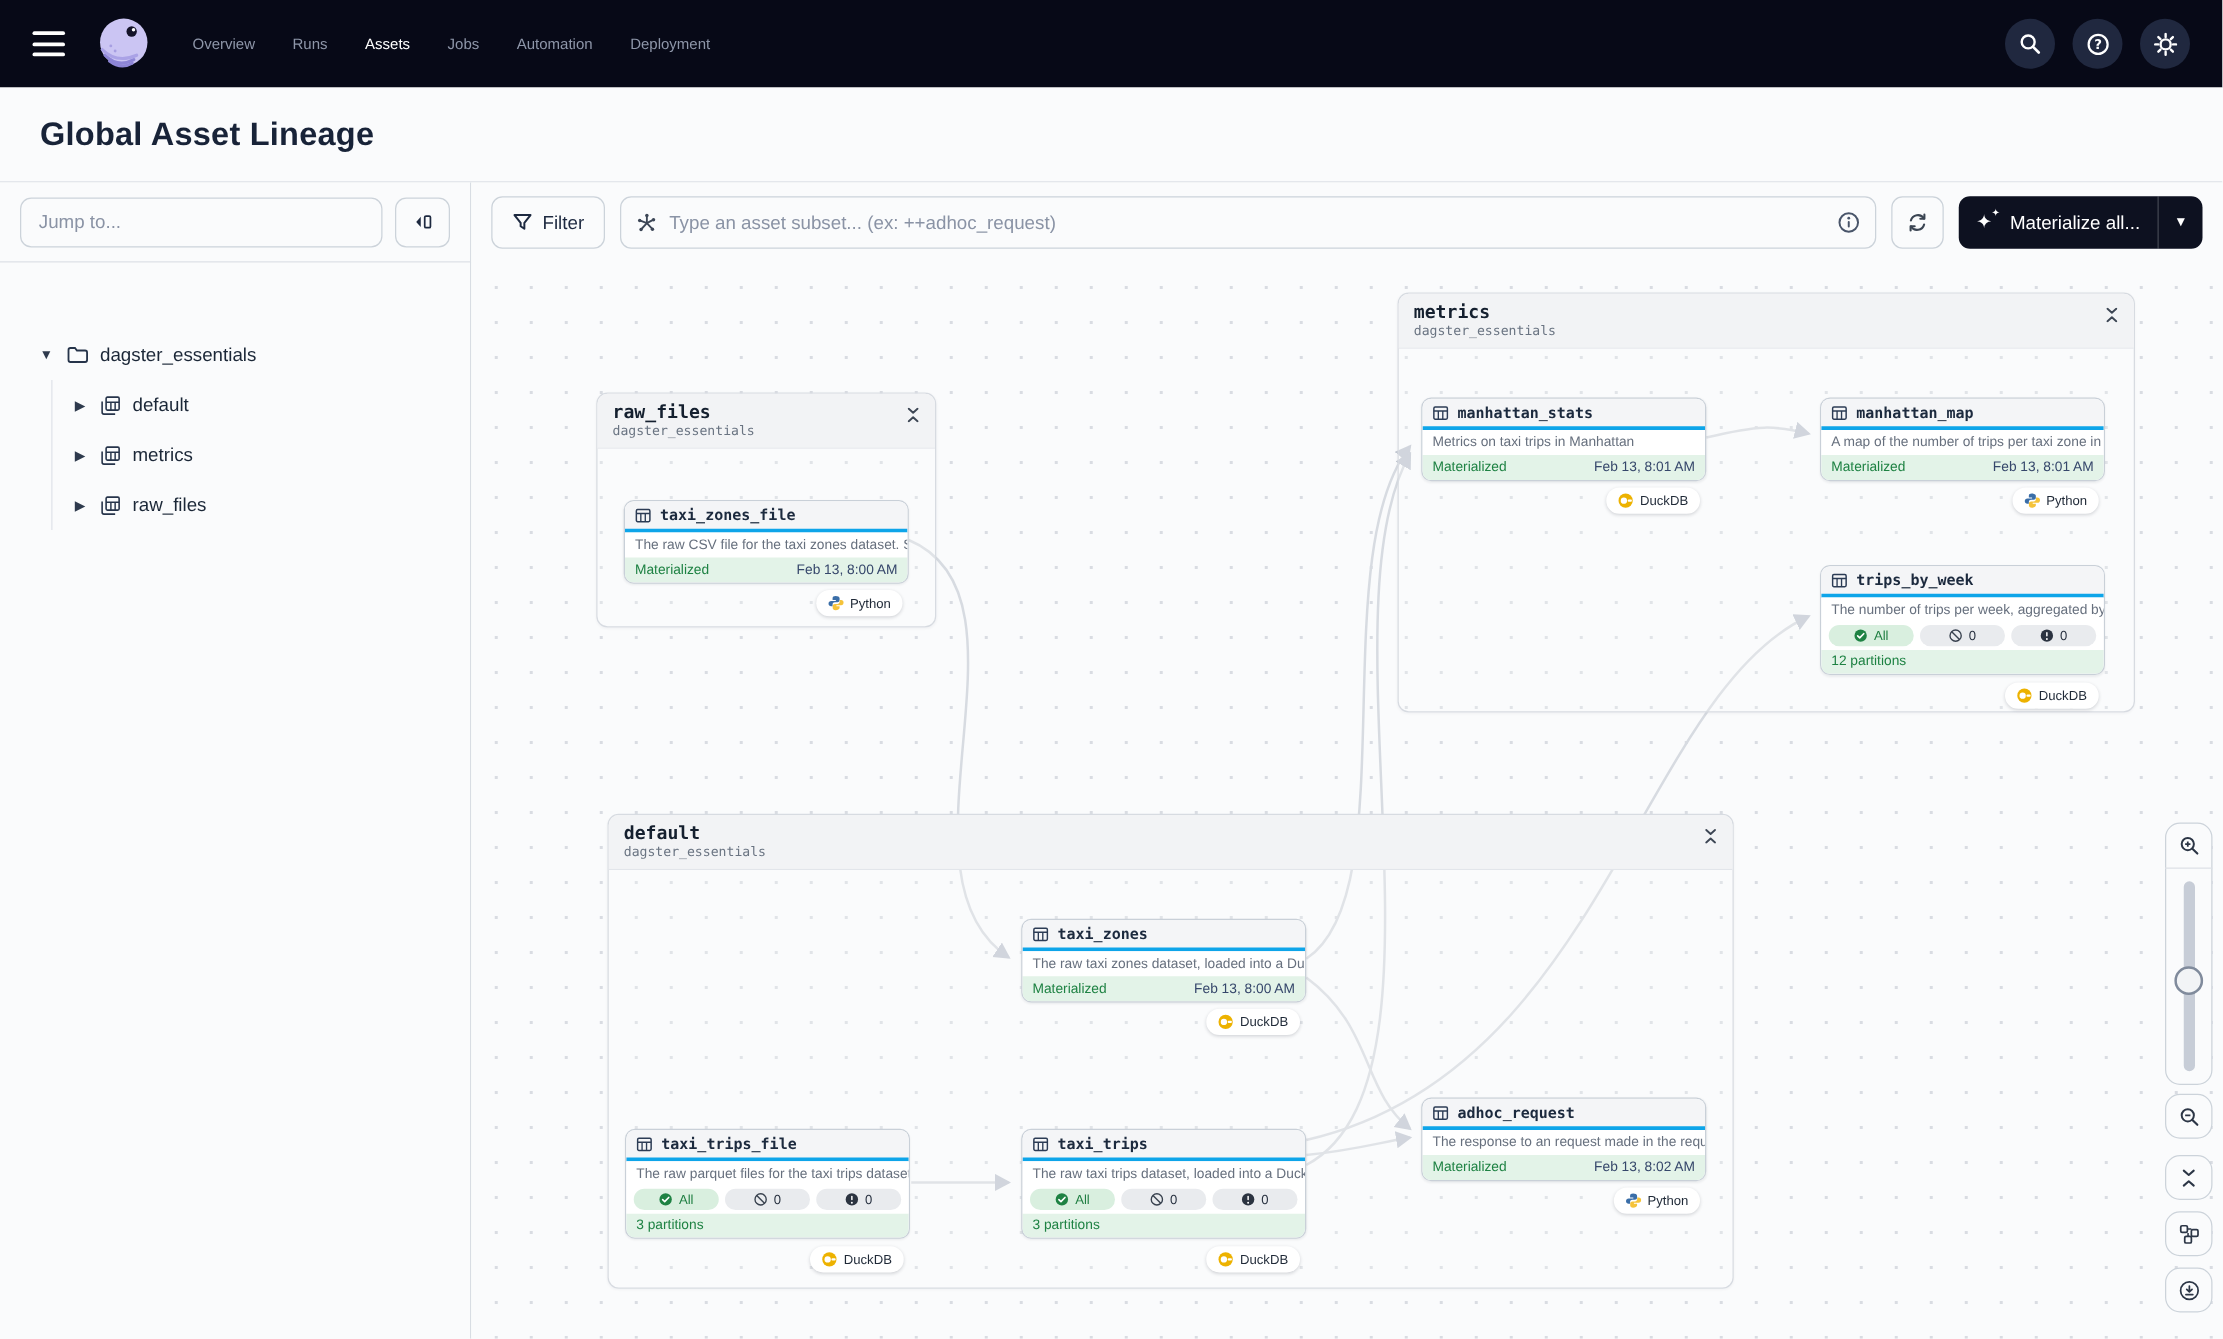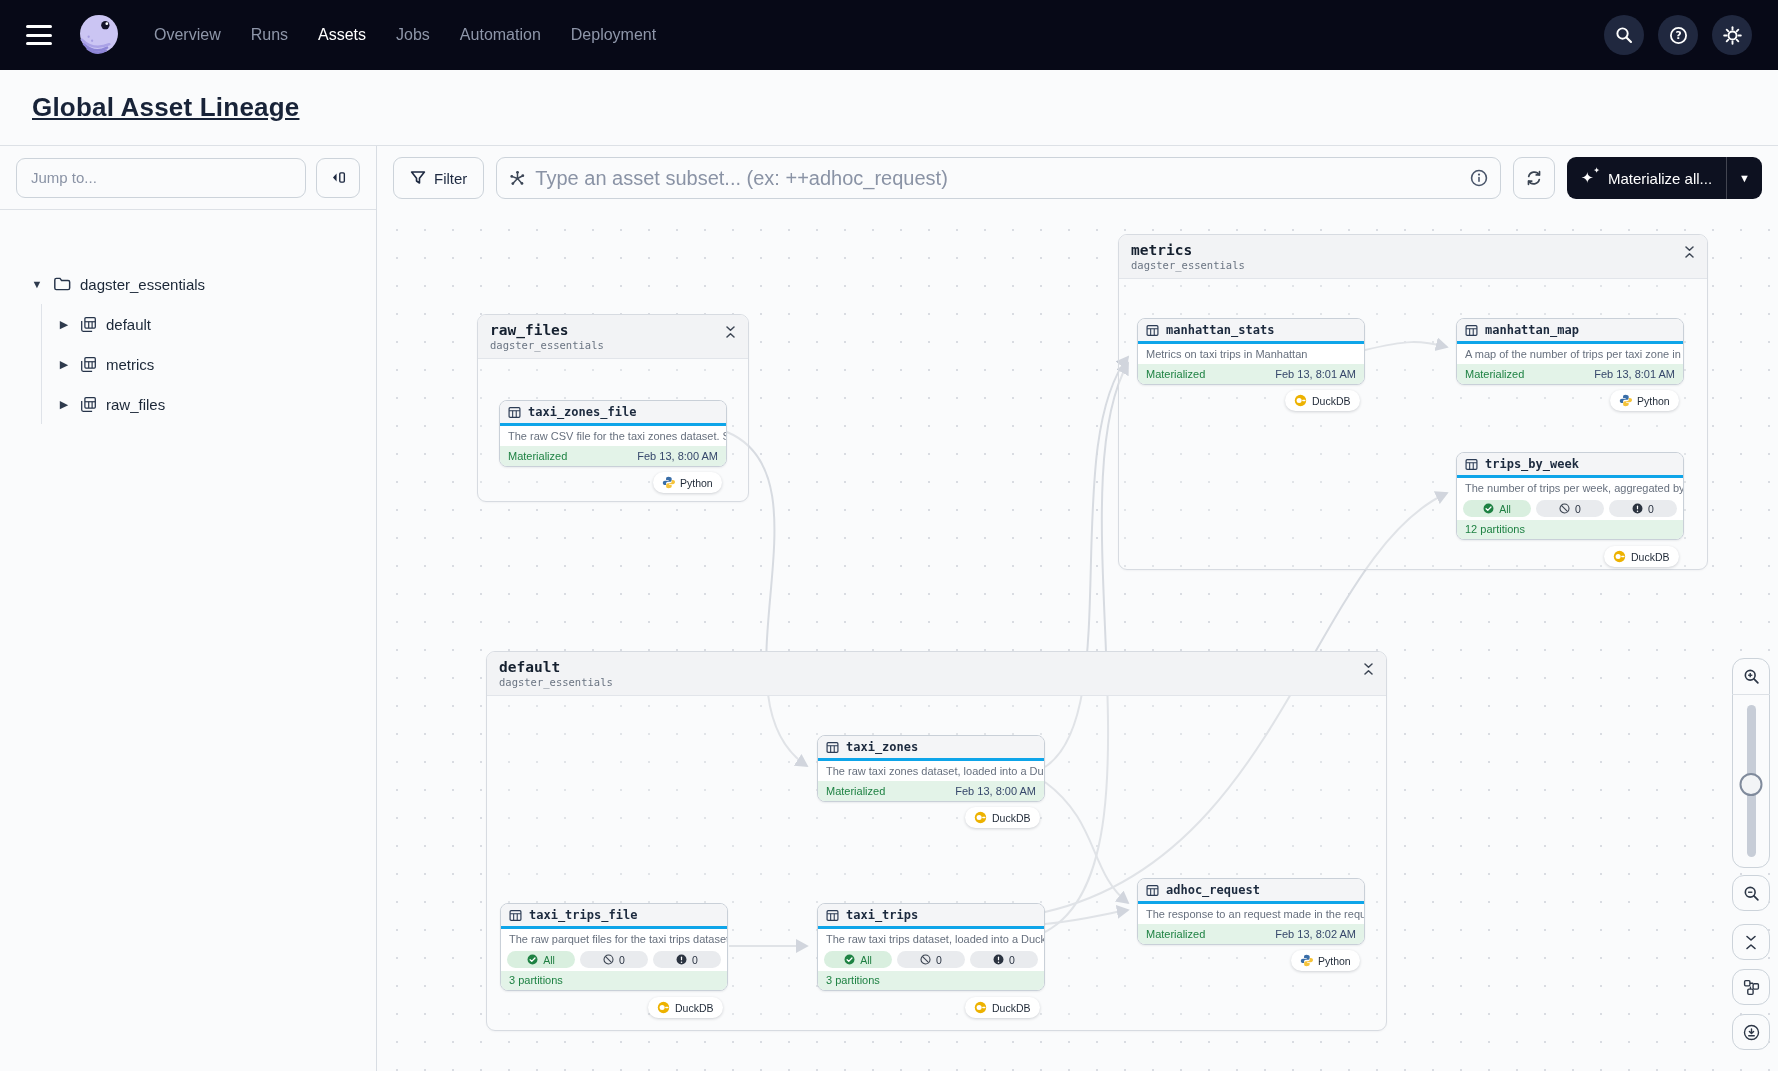--- a/index.html
+++ b/index.html
@@ -5,28 +5,28 @@
   * { margin:0; padding:0; box-sizing:border-box; }
   html,body { width:1778px; height:1071px; overflow:hidden; background:#fafbfc;
     font-family:"Liberation Sans", sans-serif; }
 
   
   .navbar { height:70px; background:#070917; display:flex; align-items:center; padding:0 26px; gap:18px; }
   .hamburger { width:26px; height:20px; display:flex; flex-direction:column; justify-content:space-between; cursor:pointer; margin-right:6px; }
   .hamburger span { display:block; height:3px; background:#fff; border-radius:2px; }
   .logo { width:46px; height:46px; margin-right:14px; }
   .nav-items { display:flex; gap:30px; align-items:center; }
-  .nav-item { color:#8e96a9; font-size:16px; font-weight:500; cursor:pointer; }
+  .nav-item { color:#8e96a9; font-size:12px; font-weight:500; cursor:pointer; }
   .nav-item.active { color:#ffffff; font-weight:400; }
   .nav-right { margin-left:auto; display:flex; gap:14px; }
   .nav-icon-btn { width:40px; height:40px; border-radius:50%; background:#20283f; display:flex; align-items:center; justify-content:center; cursor:pointer; }
 
   
   .page-header { height:76px; display:flex; align-items:center; padding:0 32px; background:#fafbfc; border-bottom:1px solid #dde1e6; }
-  .page-title { font-size:26px; font-weight:700; color:#182338; letter-spacing:.2px;text-decoration:underline; }
+  .page-title { font-size:26px; font-weight:700; color:#182338; letter-spacing:.2px; }
   .reload-btn { margin-left:auto; display:flex; align-items:center; gap:9px; height:44px; padding:0 16px;
     background:#fff; border:1px solid #ccd3da; border-radius:10px; font-size:15px; color:#1d2940; cursor:pointer; }
 
   
   .content { display:flex; height:925px; }
 
   
   .sidebar { width:377px; border-right:1px solid #d8dde3; background:#fafbfc; display:flex; flex-direction:column;gap:40px; }
   .sidebar-top { height:64px; display:flex; align-items:center; gap:10px; padding:0 16px; border-bottom:1px solid #dde1e6; }
   .jump-input { flex:1; height:40px; border:1px solid #ccd3da; border-radius:9px; background:#fafbfc; padding:0 14px; font-size:15px; color:#30405a; font-family:"Liberation Sans",sans-serif; }
@@ -37,21 +37,21 @@
   .caret { width:14px; text-align:center; color:#2e3a4d; font-size:11px; }
   .tree-children { margin-left:41px; border-left:1px solid #dfe3e9; }
   .tree-children .tree-row { padding-left:15px; }
 
   
   .graph-wrap { flex:1; display:flex; flex-direction:column; min-width:0; }
   .toolbar { height:64px; display:flex; align-items:center; gap:12px; padding:0 16px; background:#fafbfc; }
   .filter-btn { display:flex; align-items:center; gap:8px; height:42px; padding:0 16px; background:#fafbfc;
     border:1px solid #ccd3da; border-radius:9px; font-size:15px; color:#1d2940; cursor:pointer; }
   .subset-box { flex:1; height:42px; border:1px solid #ccd3da; border-radius:9px; background:#fafbfc; display:flex; align-items:center; padding:0 12px; gap:9px; }
-  .subset-input { flex:1; border:none; outline:none; background:transparent; font-size:20px; color:#30405a; font-family:"Liberation Sans",sans-serif; }
+  .subset-input { flex:1; border:none; outline:none; background:transparent; font-size:15px; color:#30405a; font-family:"Liberation Sans",sans-serif; }
   .subset-input::placeholder { color:#8a93a5; }
   .sq-btn { width:42px; height:42px; border:1px solid #ccd3da; border-radius:9px; background:#fafbfc; display:flex; align-items:center; justify-content:center; cursor:pointer; flex:none; }
   .mat-btn { display:flex; align-items:stretch; height:42px; background:#0d1120; border-radius:9px; overflow:hidden; cursor:pointer; flex:none; }
   .mat-main { display:flex; align-items:center; gap:9px; padding:0 14px; color:#fff; font-size:15px; }
   .mat-caret { display:flex; align-items:center; padding:0 12px; border-left:1px solid rgba(255,255,255,.22); color:#fff; font-size:11px; }
   .sparkle { position:relative; width:18px; height:18px; }
   .sparkle .big { position:absolute; left:0; top:2px; color:#fff; font-size:15px; line-height:14px; }
   .sparkle .small { position:absolute; right:-1px; top:-2px; color:#fff; font-size:8px; line-height:8px; }
 
   

